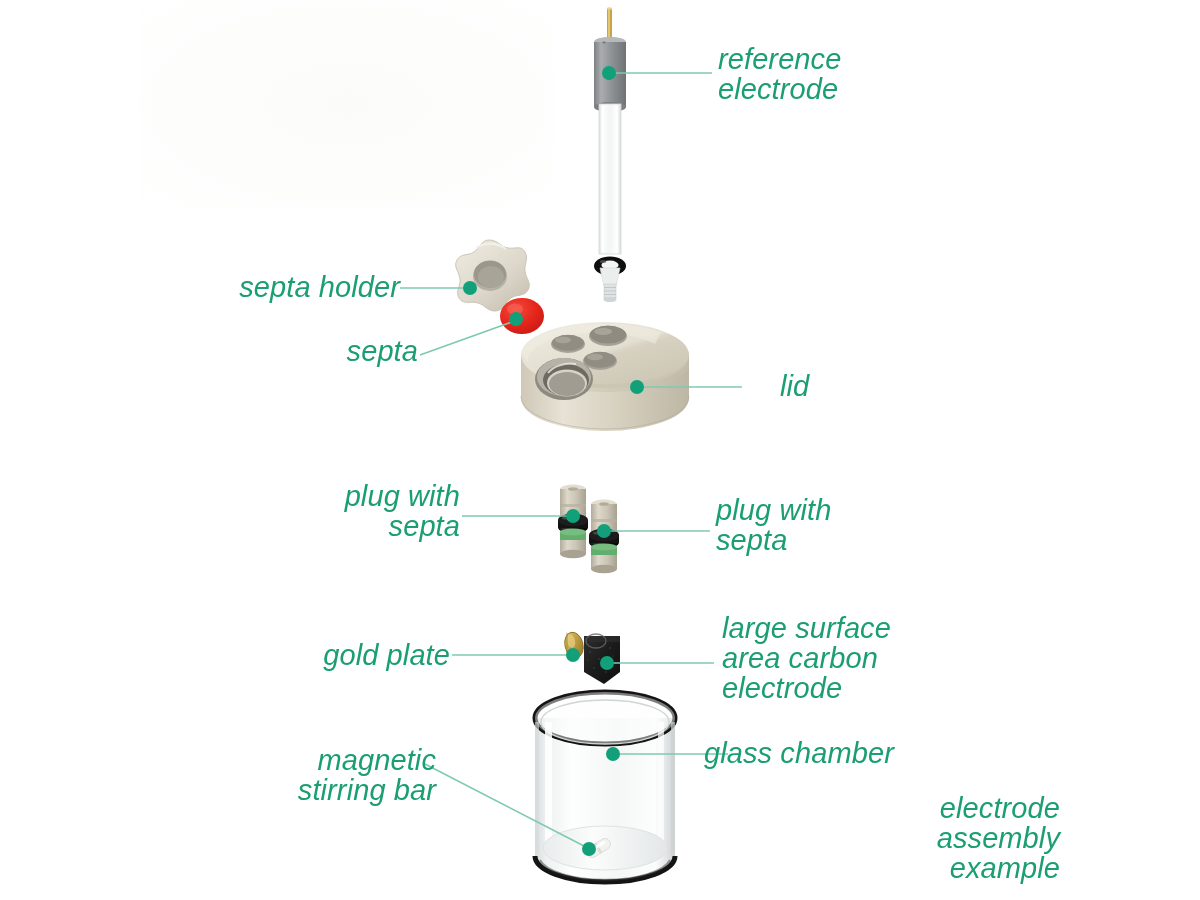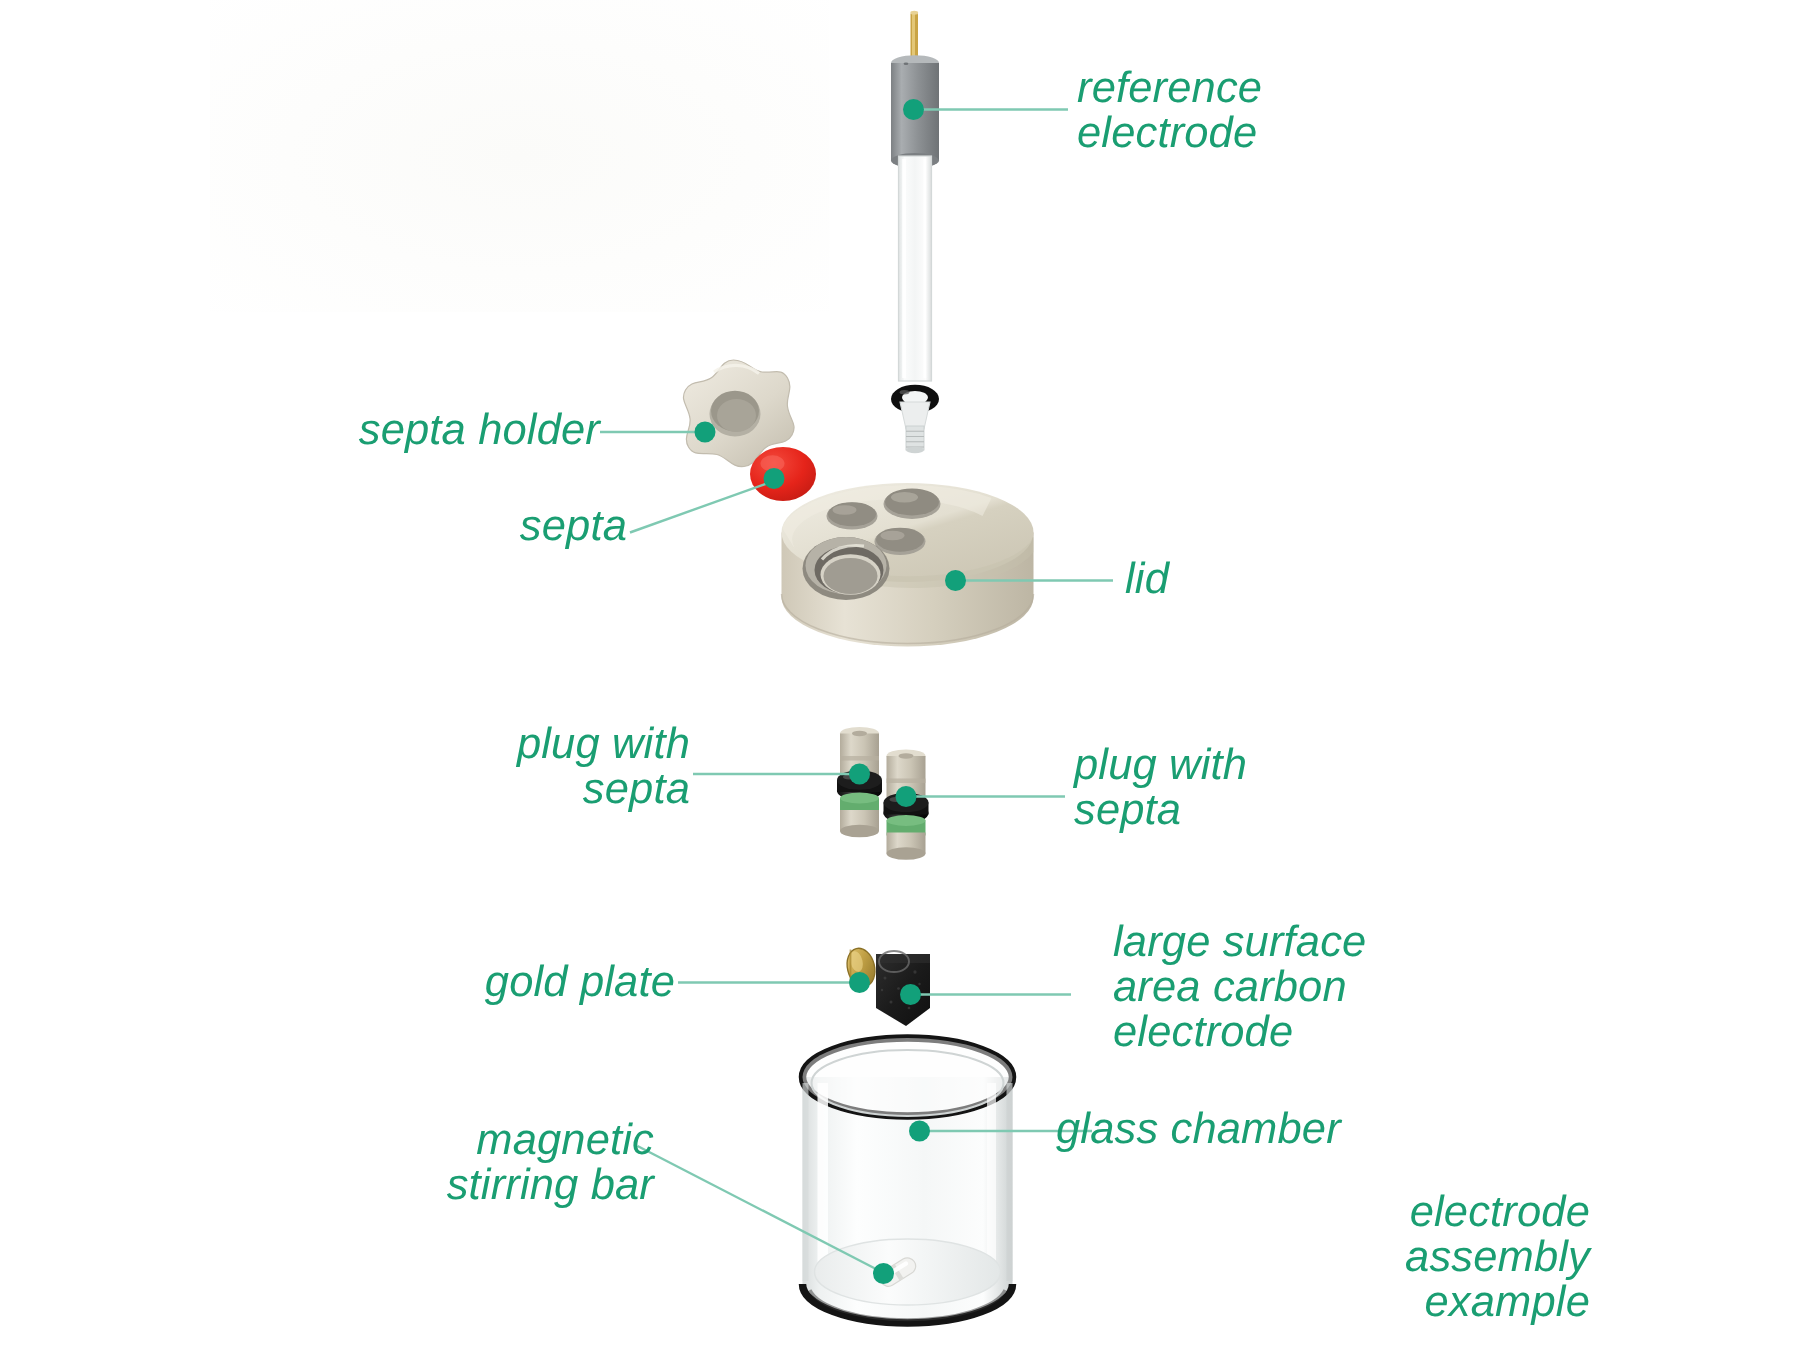--- a/index.html
+++ b/index.html
@@ -332,31 +332,31 @@
     </g>
   </svg>
 
   <div class="lbl" style="left:718px; top:44px;">reference
 electrode</div>
 
   <div class="lbl r" style="left:0px; top:272px; width:400px;">septa holder</div>
 
   <div class="lbl r" style="left:0px; top:336px; width:418px;">septa</div>
 
-  <div class="lbl" style="left:750px; top:371px;">lid</div>
+  <div class="lbl" style="left:780px; top:371px;">lid</div>
 
   <div class="lbl r" style="left:0px; top:481px; width:460px;">plug with
 septa</div>
 
   <div class="lbl" style="left:716px; top:495px;">plug with
 septa</div>
 
   <div class="lbl r" style="left:0px; top:640px; width:450px;">gold plate</div>
 
-  <div class="lbl" style="left:722px; top:613px;margin-left:20px;">large surface
+  <div class="lbl" style="left:722px; top:613px;">large surface
 area carbon
 electrode</div>
 
   <div class="lbl" style="left:704px; top:738px;">glass chamber</div>
 
   <div class="lbl r" style="left:0px; top:745px; width:423px;padding-left:13px;">magnetic
 stirring bar</div>
 
   <div class="lbl r" style="left:0px; top:793px; width:1060px;">electrode
 assembly

